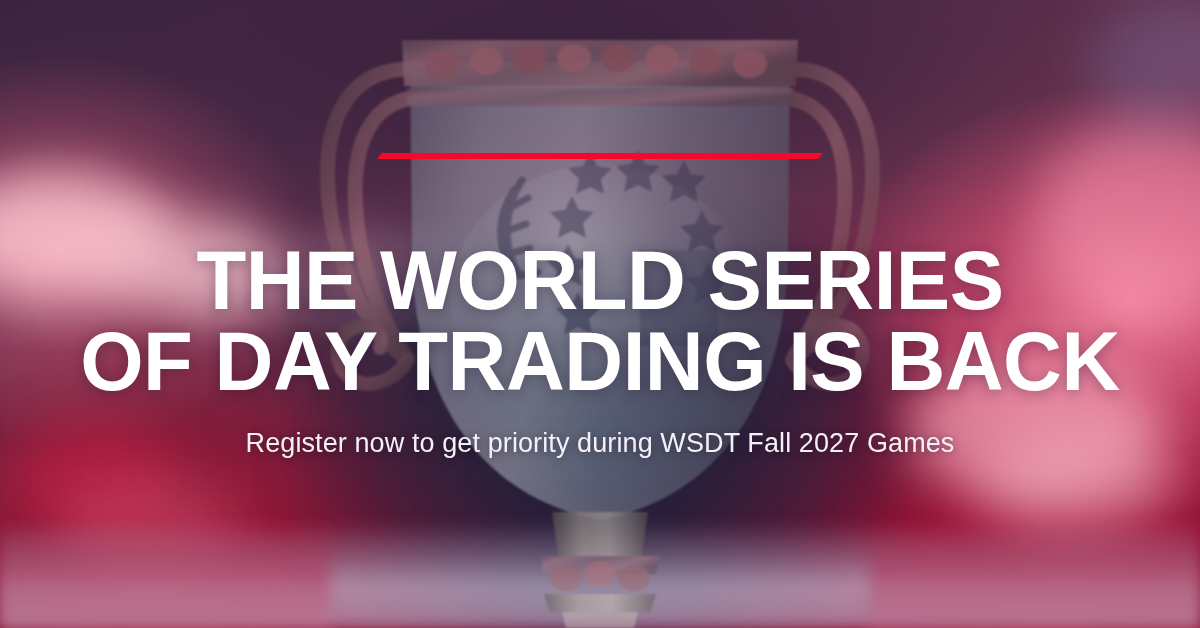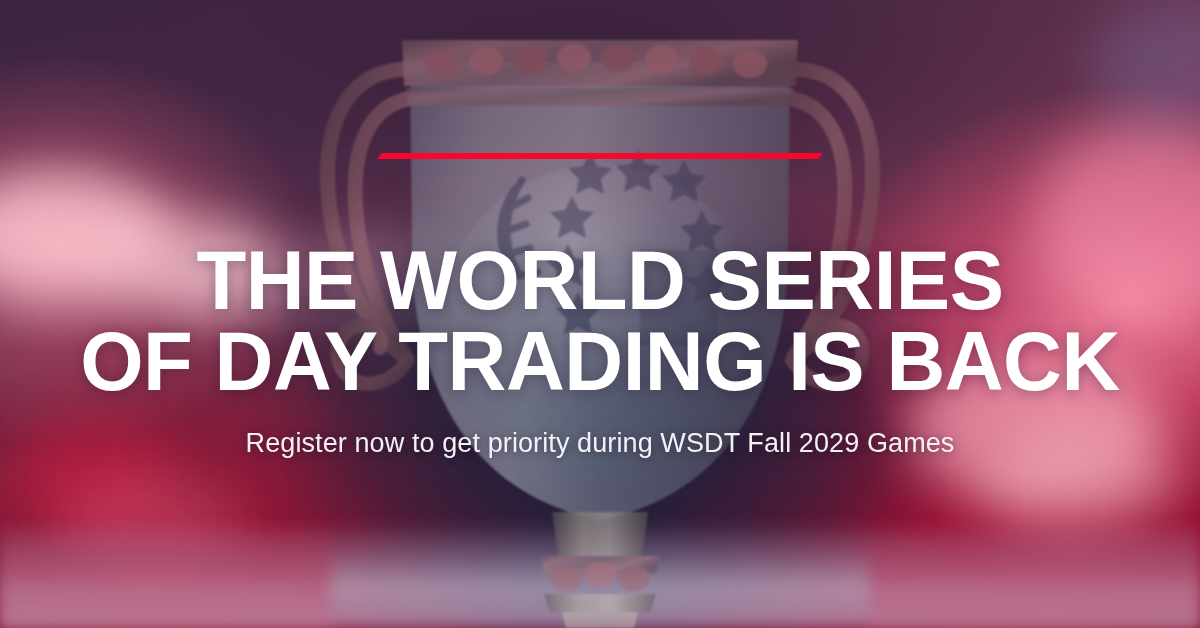--- a/index.html
+++ b/index.html
@@ -301,16 +301,16 @@
 
   <div class="content">
 
     <div class="accent-rule"></div>
 
     <h1 class="headline">
       <span class="hl-line l1">THE WORLD SERIES</span>
       <span class="hl-line l2">OF DAY TRADING IS BACK</span>
     </h1>
 
-    <p class="subtitle">Register now to get priority during WSDT Fall 2029 Games</p>
+    <p class="subtitle">Register now to get priority during WSDT Fall 2027 Games</p>
 
   </div>
 </div>
 
 </body></html>

